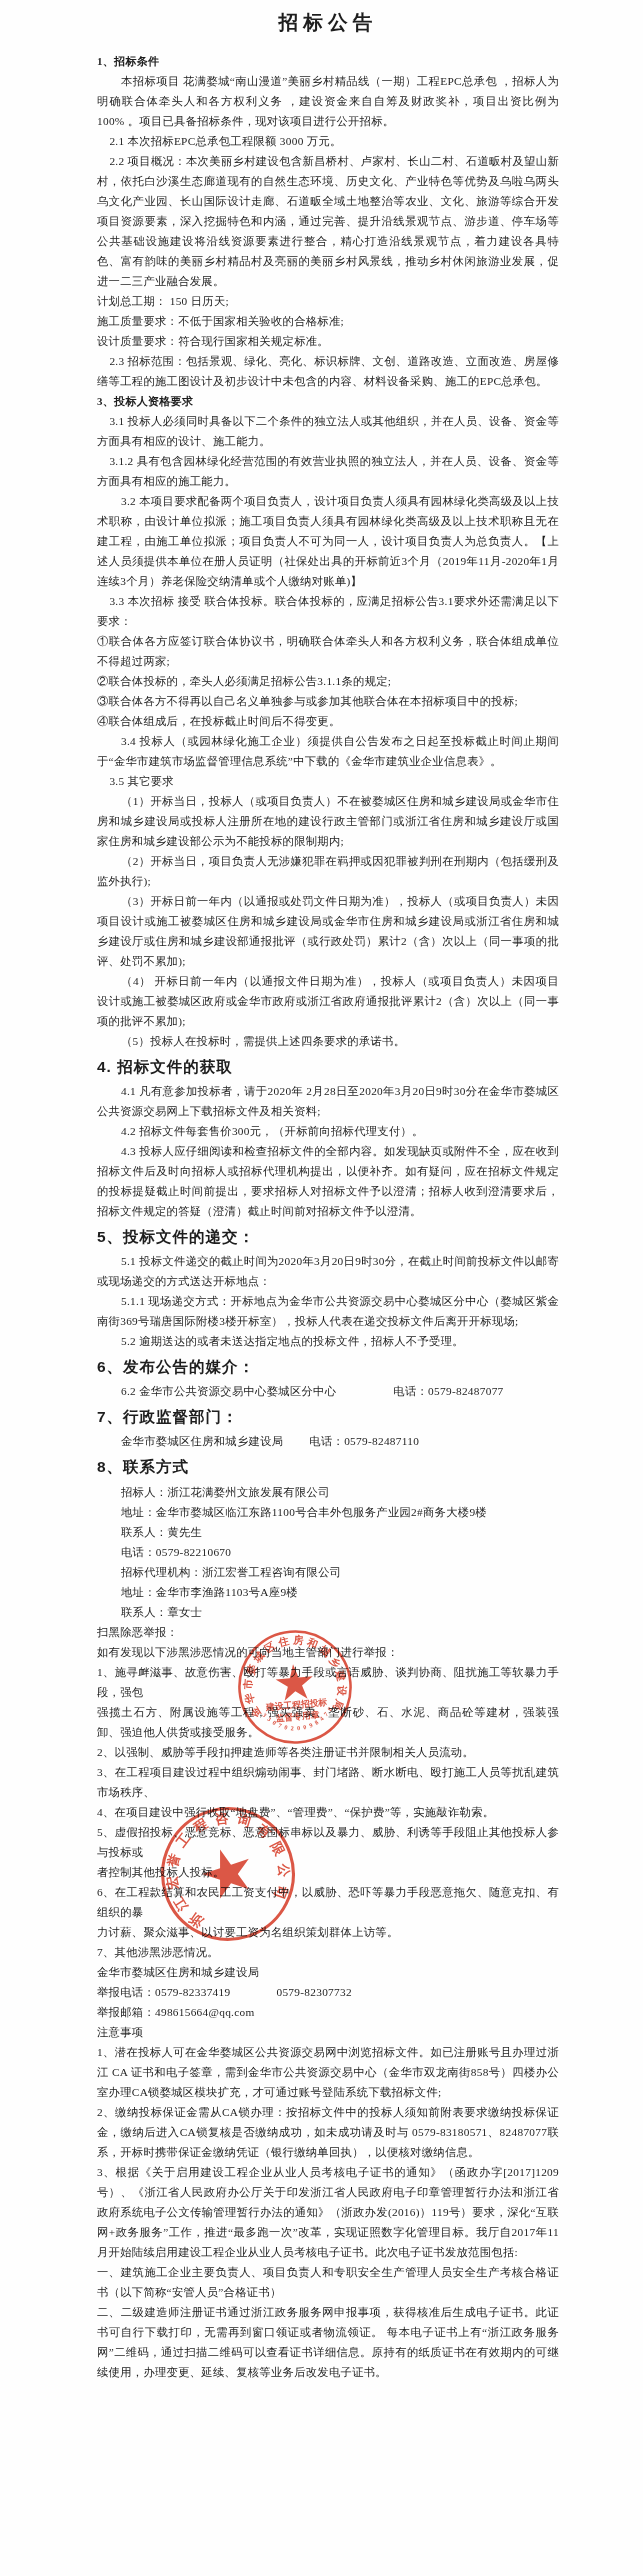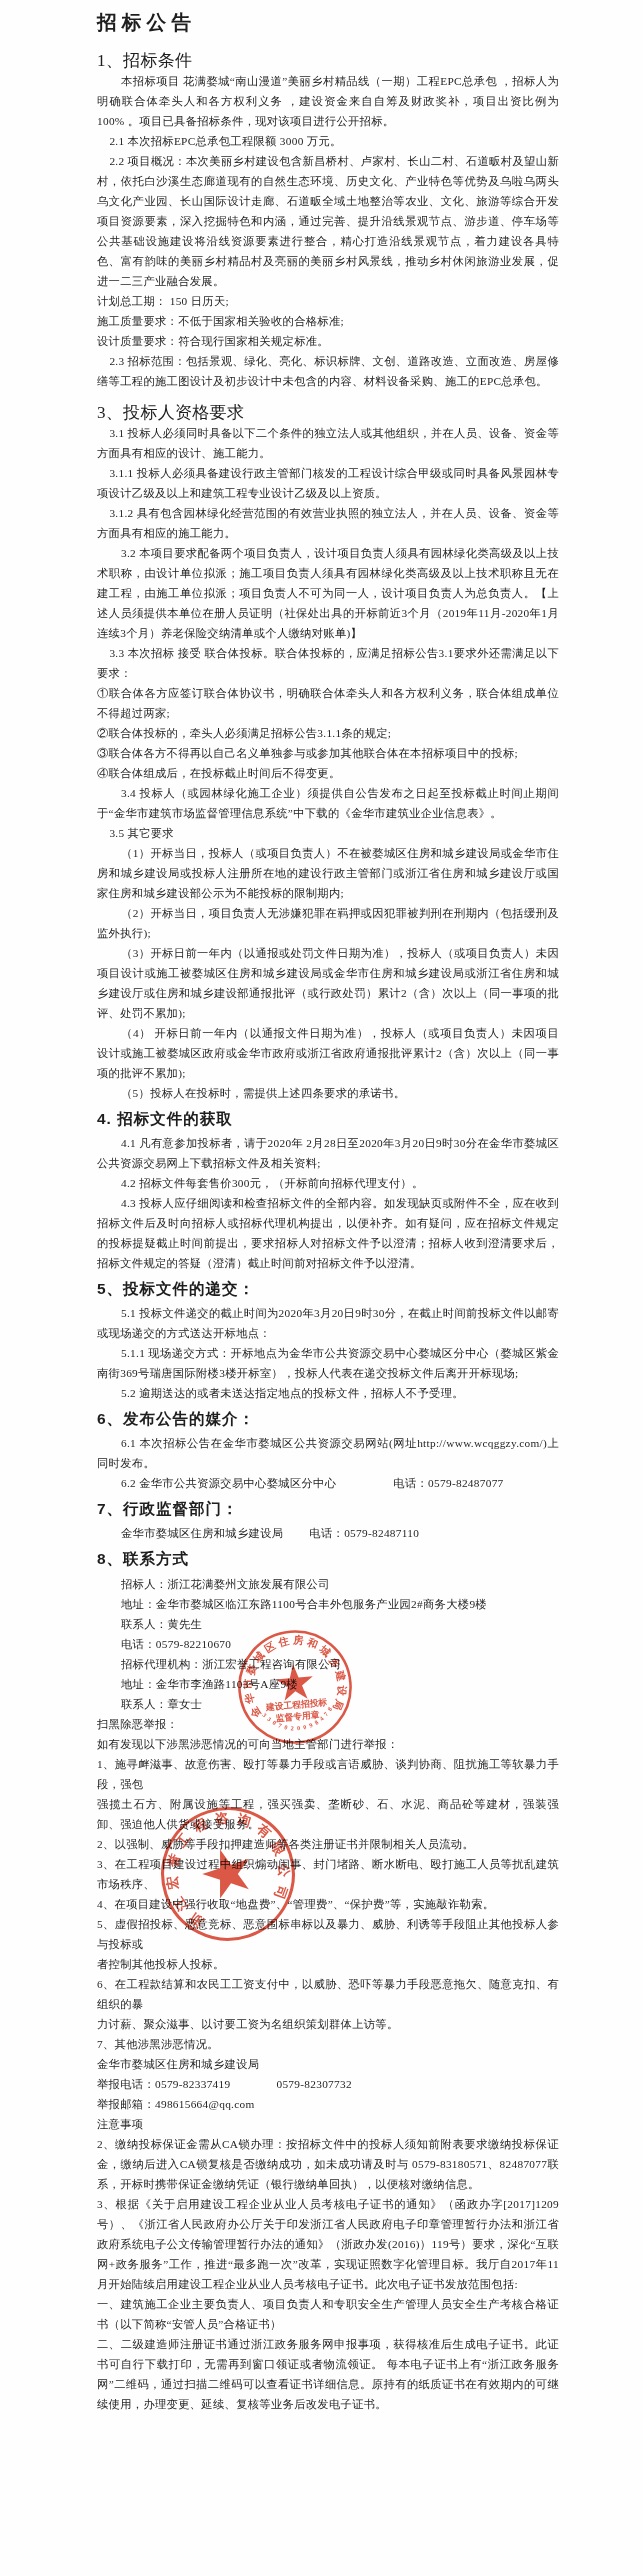--- a/index.html
+++ b/index.html
@@ -7,39 +7,39 @@
     position:relative;
     width:643px;
     height:2710px;
     background:#fefefe;
     overflow:hidden;
     font-family:"Liberation Serif","DejaVu Serif",serif;
     color:#1e1e1e;
   }
   .content{padding:8.2px 84px 0 97px;}
   .doc-title{
+    text-align:center;
     font-size:19.6px;
     font-weight:600;
     letter-spacing:5.2px;
     line-height:30px;
     margin-bottom:12.4px;
   }
   .blocks p,.blocks .h1,.blocks .h2{margin:0;}
   .blocks p{
     font-size:11.3px;
     line-height:20px;
     letter-spacing:0.3px;
     text-align:justify;
   }
   .blocks .h2{
-    font-size:17px;
+    font-size:11px;
     line-height:20px;
-    font-weight:normal;
+    font-weight:bold;
     letter-spacing:0.3px;
-    margin-top:12px;
   }
   .blocks .h1{
     font-size:15.5px;
     line-height:25px;
     font-weight:bold;
     letter-spacing:1px;
     margin:3.1px 0 2.1px 0;
     font-family:Liberation Sans, sans-serif;
   }
   .ind1{text-indent:12.4px;}
@@ -64,21 +64,20 @@
         <div class="h2 "><span>1、招标条件</span></div>
         <p class="ind2"><span>本招标项目</span><span class="u"> 花满婺城“南山漫道”美丽乡村精品线（一期）工程EPC总承包 </span><span>，招标人为</span><span class="u"> 明确联合体牵头人和各方权利义务 </span><span>，建设资金来自</span><span class="u">自筹及财政奖补</span><span>，项目出资比例为</span><span class="u"> 100% </span><span>。项目已具备招标条件，现对该项目进行公开招标。</span></p>
         <p class="ind1"><span>2.1 本次招标EPC总承包工程限额 </span><span class="u">3000</span><span> 万元。</span></p>
         <p class="ind1"><span>2.2 项目概况：本次美丽乡村建设包含新昌桥村、卢家村、长山二村、石道畈村及望山新村，依托白沙溪生态廊道现有的自然生态环境、历史文化、产业特色等优势及乌啦乌两头乌文化产业园、长山国际设计走廊、石道畈全域土地整治等农业、文化、旅游等综合开发项目资源要素，深入挖掘特色和内涵，通过完善、提升沿线景观节点、游步道、停车场等公共基础设施建设将沿线资源要素进行整合，精心打造沿线景观节点，着力建设各具特色、富有韵味的美丽乡村精品村及亮丽的美丽乡村风景线，推动乡村休闲旅游业发展，促进一二三产业融合发展。</span></p>
         <p class=""><span>计划总工期： </span><span class="u"> 150 日历天</span><span>;</span></p>
         <p class=""><span>施工质量要求：</span><span class="u">不低于国家相关验收的合格标准</span><span>;</span></p>
         <p class=""><span>设计质量要求：</span><span class="u">符合现行国家相关规定标准</span><span>。</span></p>
         <p class="ind1"><span>2.3 招标范围：</span><span class="u">包括景观、绿化、亮化、标识标牌、文创、道路改造、立面改造、房屋修缮等工程的施工图设计及初步设计中未包含的内容、材料设备采购、施工的EPC总承包。</span></p>
         <div class="h2 "><span>3、投标人资格要求</span></div>
         <p class="ind1"><span>3.1 投标人必须同时具备以下二个条件的独立法人或其他组织，并在人员、设备、资金等方面具有相应的设计、施工能力。</span></p>
-        <p class="ind1"><span>3.1.1 投标人必须具备建设行政主管部门核发的工程设计综合甲级或同时具备风景园林专项设计乙级及以上和建筑工程专业设计乙级及以上资质。</span></p>
         <p class="ind1"><span>3.1.2 </span><span class="u">具有包含园林绿化经营范围的有效营业执照</span><span>的独立法人，并在人员、设备、资金等方面具有相应的施工能力。</span></p>
         <p class="ind2"><span>3.2 本项目要求配备两个项目负责人，设计项目负责人须具有园林绿化类高级及以上技术职称，由设计单位拟派；施工项目负责人须具有园林绿化类高级及以上技术职称且无在建工程，由施工单位拟派；项目负责人不可为同一人，设计项目负责人为总负责人。【上述人员须提供本单位在册人员证明（社保处出具的开标前近3个月（2019年11月-2020年1月连续3个月）养老保险交纳清单或个人缴纳对账单)】</span></p>
         <p class="ind1"><span>3.3 本次招标</span><span class="u"> 接受 </span><span>联合体投标。联合体投标的，应满足招标公告3.1要求外还需满足以下要求：</span></p>
         <p class=""><span>①联合体各方应签订联合体协议书，明确联合体牵头人和各方权利义务，联合体组成单位不得超过两家;</span></p>
         <p class=""><span>②联合体投标的，牵头人必须满足招标公告3.1.1条的规定;</span></p>
         <p class=""><span>③联合体各方不得再以自己名义单独参与或参加其他联合体在本招标项目中的投标;</span></p>
         <p class=""><span>④联合体组成后，在投标截止时间后不得变更。</span></p>
         <p class="ind2"><span>3.4 投标人（或园林绿化施工企业）须提供自公告发布之日起至投标截止时间止期间于“金华市建筑市场监督管理信息系统”中下载的《金华市建筑业企业信息表》。</span></p>
         <p class="ind1"><span>3.5 其它要求</span></p>
         <p class="ind2"><span>（1）开标当日，投标人（或项目负责人）不在被婺城区住房和城乡建设局或金华市住房和城乡建设局或投标人注册所在地的建设行政主管部门或浙江省住房和城乡建设厅或国家住房和城乡建设部公示为不能投标的限制期内;</span></p>
@@ -88,21 +87,20 @@
         <p class="ind2"><span>（5）投标人在投标时，需提供上述四条要求的承诺书。</span></p>
         <div class="h1 "><span>4. 招标文件的获取</span></div>
         <p class="ind2"><span>4.1 凡有意参加投标者，请于2020年 2月28日至2020年3月20日9时30分在金华市婺城区公共资源交易网上下载招标文件及相关资料;</span></p>
         <p class="ind2"><span>4.2 招标文件每套售价300元，（开标前向招标代理支付）。</span></p>
         <p class="ind2"><span>4.3 投标人应仔细阅读和检查招标文件的全部内容。如发现缺页或附件不全，应在收到招标文件后及时向招标人或招标代理机构提出，以便补齐。如有疑问，应在招标文件规定的投标提疑截止时间前提出，要求招标人对招标文件予以澄清；招标人收到澄清要求后，招标文件规定的答疑（澄清）截止时间前对招标文件予以澄清。</span></p>
         <div class="h1 "><span>5、投标文件的递交：</span></div>
         <p class="ind2"><span>5.1 投标文件递交的截止时间为2020年3月20日9时30分，在截止时间前投标文件以邮寄或现场递交的方式送达开标地点：</span></p>
         <p class="ind2"><span>5.1.1 现场递交方式：开标地点为金华市公共资源交易中心婺城区分中心（婺城区紫金南街369号瑞唐国际附楼3楼开标室），投标人代表在递交投标文件后离开开标现场;</span></p>
         <p class="ind2"><span>5.2 逾期送达的或者未送达指定地点的投标文件，招标人不予受理。</span></p>
         <div class="h1 "><span>6、发布公告的媒介：</span></div>
-        <p class="ind2"><span>6.1 本次招标公告在金华市婺城区公共资源交易网站(网址http://www.wcqggzy.com/)上同时发布。</span></p>
         <p class="ind2"><span>6.2 金华市公共资源交易中心婺城区分中心</span><span class="gap" style="width: 57px;"></span><span>电话：0579-82487077</span></p>
         <div class="h1 "><span>7、行政监督部门：</span></div>
         <p class="ind2"><span>金华市婺城区住房和城乡建设局</span><span class="gap" style="width: 26px;"></span><span>电话：0579-82487110</span></p>
         <div class="h1 "><span>8、联系方式</span></div>
         <p class="ind2"><span>招标人：浙江花满婺州文旅发展有限公司</span></p>
         <p class="ind2"><span>地址：金华市婺城区临江东路1100号合丰外包服务产业园2#商务大楼9楼</span></p>
         <p class="ind2"><span>联系人：黄先生</span></p>
         <p class="ind2"><span>电话：0579-82210670</span></p>
         <p class="ind2"><span>招标代理机构：浙江宏誉工程咨询有限公司</span></p>
         <p class="ind2"><span>地址：金华市李渔路1103号A座9楼</span></p>
@@ -116,20 +114,21 @@
         <p class=""><span>4、在项目建设中强行收取“地盘费”、“管理费”、“保护费”等，实施敲诈勒索。</span></p>
         <p class=""><span>5、虚假招投标、恶意竞标、恶意围标串标以及暴力、威胁、利诱等手段阻止其他投标人参与投标或</span></p>
         <p class=""><span>者控制其他投标人投标。</span></p>
         <p class=""><span>6、在工程款结算和农民工工资支付中，以威胁、恐吓等暴力手段恶意拖欠、随意克扣、有组织的暴</span></p>
         <p class=""><span>力讨薪、聚众滋事、以讨要工资为名组织策划群体上访等。</span></p>
         <p class=""><span>7、其他涉黑涉恶情况。</span></p>
         <p class=""><span>金华市婺城区住房和城乡建设局</span></p>
         <p class=""><span>举报电话：0579-82337419</span><span class="gap" style="width: 46px;"></span><span>0579-82307732</span></p>
         <p class=""><span>举报邮箱：498615664@qq.com</span></p>
         <p class=""><span>注意事项</span></p>
+        <p class=""><span>1、潜在投标人可在金华婺城区公共资源交易网中浏览招标文件。如已注册账号且办理过浙江 CA 证书和电子签章，需到金华市公共资源交易中心（金华市双龙南街858号）四楼办公室办理CA锁婺城区模块扩充，才可通过账号登陆系统下载招标文件;</span></p>
         <p class=""><span>2、缴纳投标保证金需从CA锁办理：按招标文件中的投标人须知前附表要求缴纳投标保证金，缴纳后进入CA锁复核是否缴纳成功，如未成功请及时与 0579-83180571、82487077联系，开标时携带保证金缴纳凭证（银行缴纳单回执），以便核对缴纳信息。</span></p>
         <p class=""><span>3、根据《关于启用建设工程企业从业人员考核电子证书的通知》（函政办字[2017]1209号）、《浙江省人民政府办公厅关于印发浙江省人民政府电子印章管理暂行办法和浙江省政府系统电子公文传输管理暂行办法的通知》（浙政办发(2016)）119号）要求，深化“互联网+政务服务”工作，推进“最多跑一次”改革，实现证照数字化管理目标。我厅自2017年11月开始陆续启用建设工程企业从业人员考核电子证书。此次电子证书发放范围包括:</span></p>
         <p class=""><span>一、建筑施工企业主要负责人、项目负责人和专职安全生产管理人员安全生产考核合格证书（以下简称“安管人员”合格证书）</span></p>
         <p class=""><span>二、二级建造师注册证书通过浙江政务服务网申报事项，获得核准后生成电子证书。此证书可自行下载打印，无需再到窗口领证或者物流领证。 每本电子证书上有“浙江政务服务网”二维码，通过扫描二维码可以查看证书详细信息。原持有的纸质证书在有效期内的可继续使用，办理变更、延续、复核等业务后改发电子证书。</span></p>
       </div>
   </div>
   <div id="stamps-layer">
       <svg width="124" height="124" viewBox="0 0 240 240" class="stamp" style="left: 233px; top: 1625px; transform: rotate(-5deg);">
         <circle cx="120" cy="120" r="107.5" fill="none" stroke="#d8402c" stroke-width="5"></circle>
         <text x="45.491090013029364" y="158.78688351174284" fill="#d8402c" font-size="20" text-anchor="middle" transform="rotate(-117.5 45.491090013029364 158.78688351174284)">金</text>

